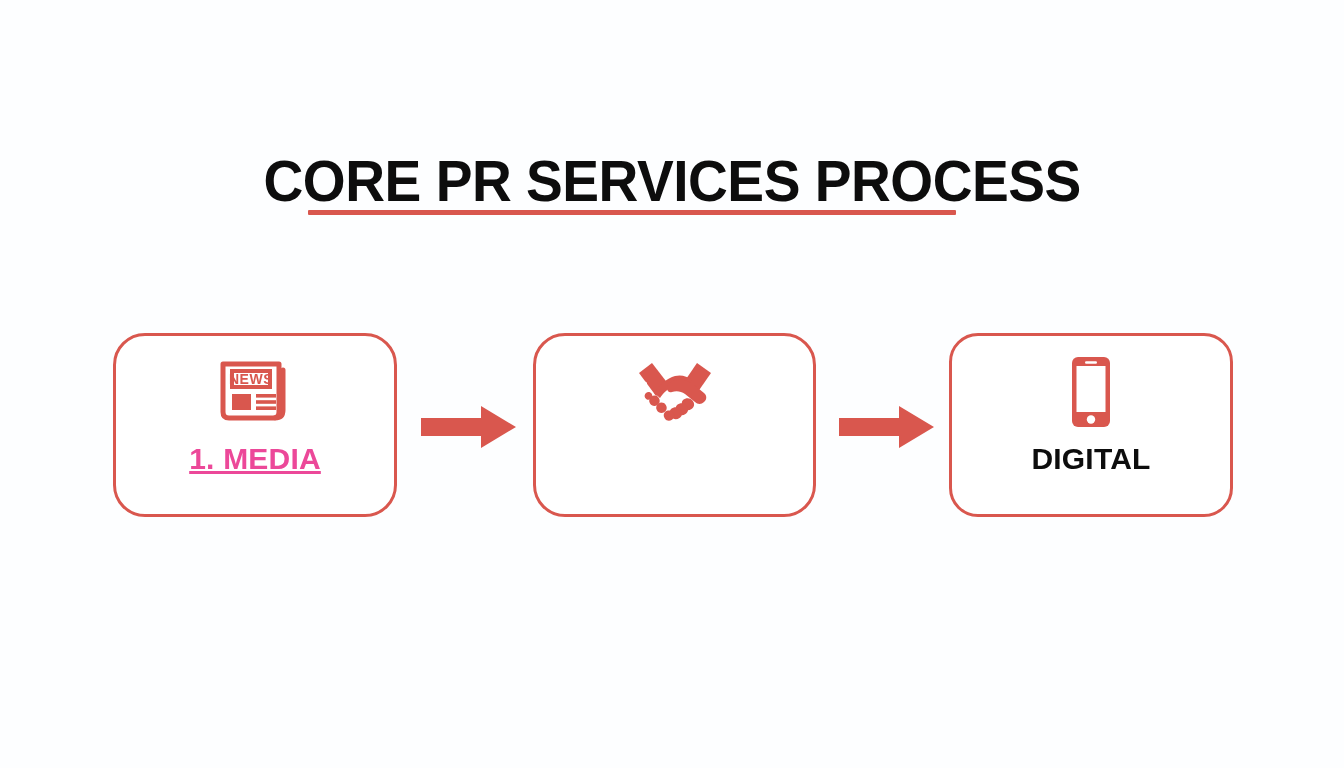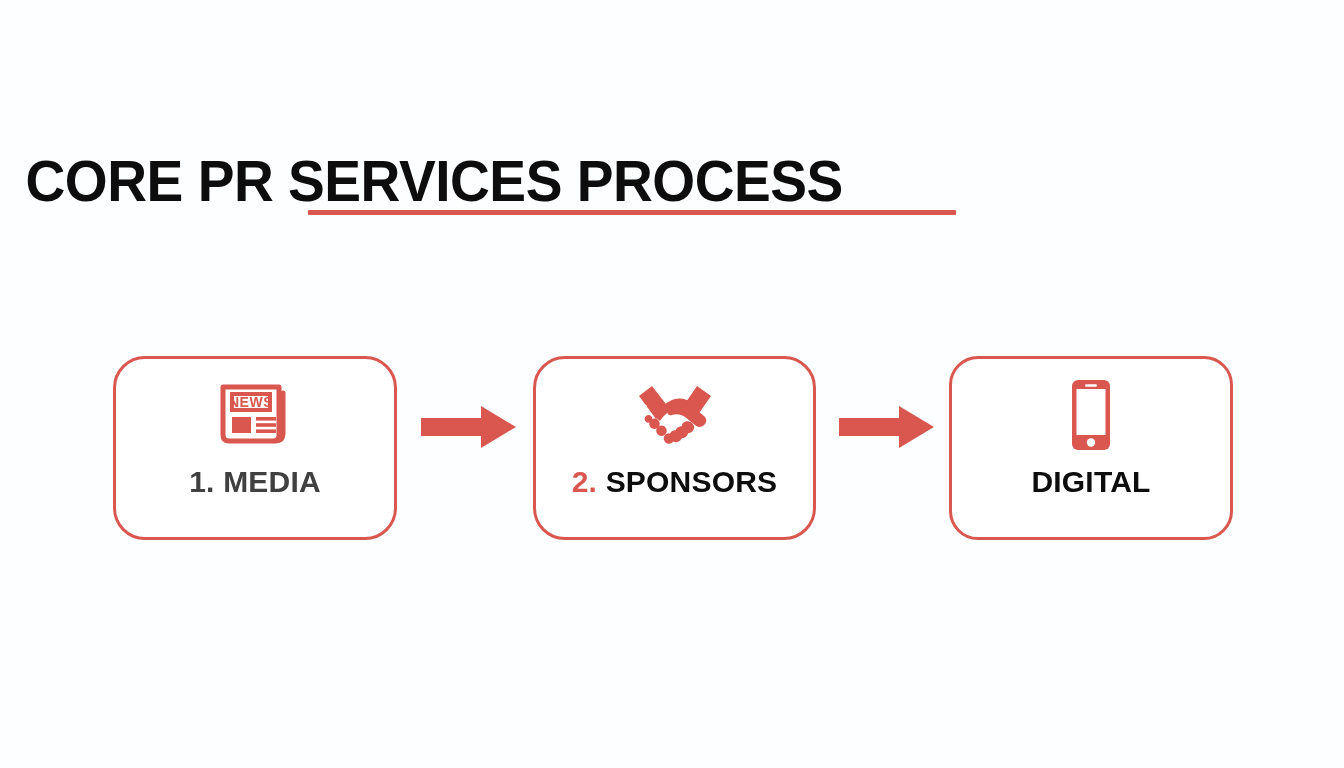--- a/index.html
+++ b/index.html
@@ -14,20 +14,21 @@
     overflow: hidden;
     position: relative;
   }
 
   
   .title-block {
     position: absolute;
     left: 0;
     top: 152px;
     width: 1344px;
+    text-align: center;
   }
   .title-text {
     display: inline-block;
     font-family: "Liberation Sans", sans-serif;
     font-size: 58px;
     font-weight: bold;
     letter-spacing: -0.5px;
     color: #0d0d0d;
     line-height: 1.0;
     padding: 0 4px;
@@ -59,42 +60,41 @@
     top: 0;
     height: 184px;
     box-sizing: border-box;
     border: 3px solid #d9574e;
     border-radius: 32px;
     background: #ffffff;
     display: flex;
     flex-direction: column;
     align-items: center;
     justify-content: flex-start;
-    margin-top: 23px;
   }
   .card-1 { left: 113px; width: 284px; }
   .card-2 { left: 533px; width: 283px; }
   .card-3 { left: 949px; width: 284px; border-radius: 29px; }
 
   .card-icon {
     margin-top: 18px;
     height: 76px;
     display: flex;
     align-items: center;
     justify-content: center;
   }
   .card-label {
     margin-top: 12px;
     font-size: 30px;
     font-weight: bold;
     letter-spacing: 0.2px;
     white-space: nowrap;
     line-height: 1.1;
   }
-  .label-red  { color: #404040; }
+  .label-red  { color: #ec4899; text-decoration: underline; }
   .label-dark { color: #0d0d0d; }
   .num-red    { color: #d9574e; }
 
   
   .arrow {
     position: absolute;
     top: 72px;
     width: 95px;
     height: 44px;
   }
@@ -167,24 +167,20 @@
                    C44.5 64.4 41.5 64 39.8 61.5 C38.3 59.3 38.3 56.6 40 55 Z"></path>
 
           <path d="M26 40 C28.5 37.8 32 38.2 33.8 41 C35.5 43.6 34.8 46.6 32.2 48.2
                    C29.6 49.8 26.4 49 24.9 46.3 C23.6 44 24.1 41.6 26 40 Z"></path>
           <path d="M33 47 C35.5 44.8 39 45.2 40.8 48 C42.5 50.6 41.8 53.6 39.2 55.2
                    C36.6 56.8 33.4 56 31.9 53.3 C30.6 51 31.1 48.6 33 47 Z"></path>
           <path d="M21 36 C22.8 34.4 25.4 34.7 26.7 36.8 C27.9 38.7 27.4 40.9 25.5 42.1
                    C23.6 43.3 21.2 42.7 20.1 40.7 C19.2 39 19.6 37.2 21 36 Z"></path>
         </g>
       </svg>
-    </div>
-    <div class="card-label label-dark">
-      <span class="num-red">2.</span>
-      <span>SPONSORS</span>
     </div>
   </div>
 
   <div class="arrow arrow-2">
     <svg width="95" height="44" viewBox="0 0 95 44" aria-hidden="true">
       <path d="M0 13 L60 13 L60 1 L95 22 L60 43 L60 31 L0 31 Z" fill="#d9574e"></path>
     </svg>
   </div>
 
   <div class="card card-3">

